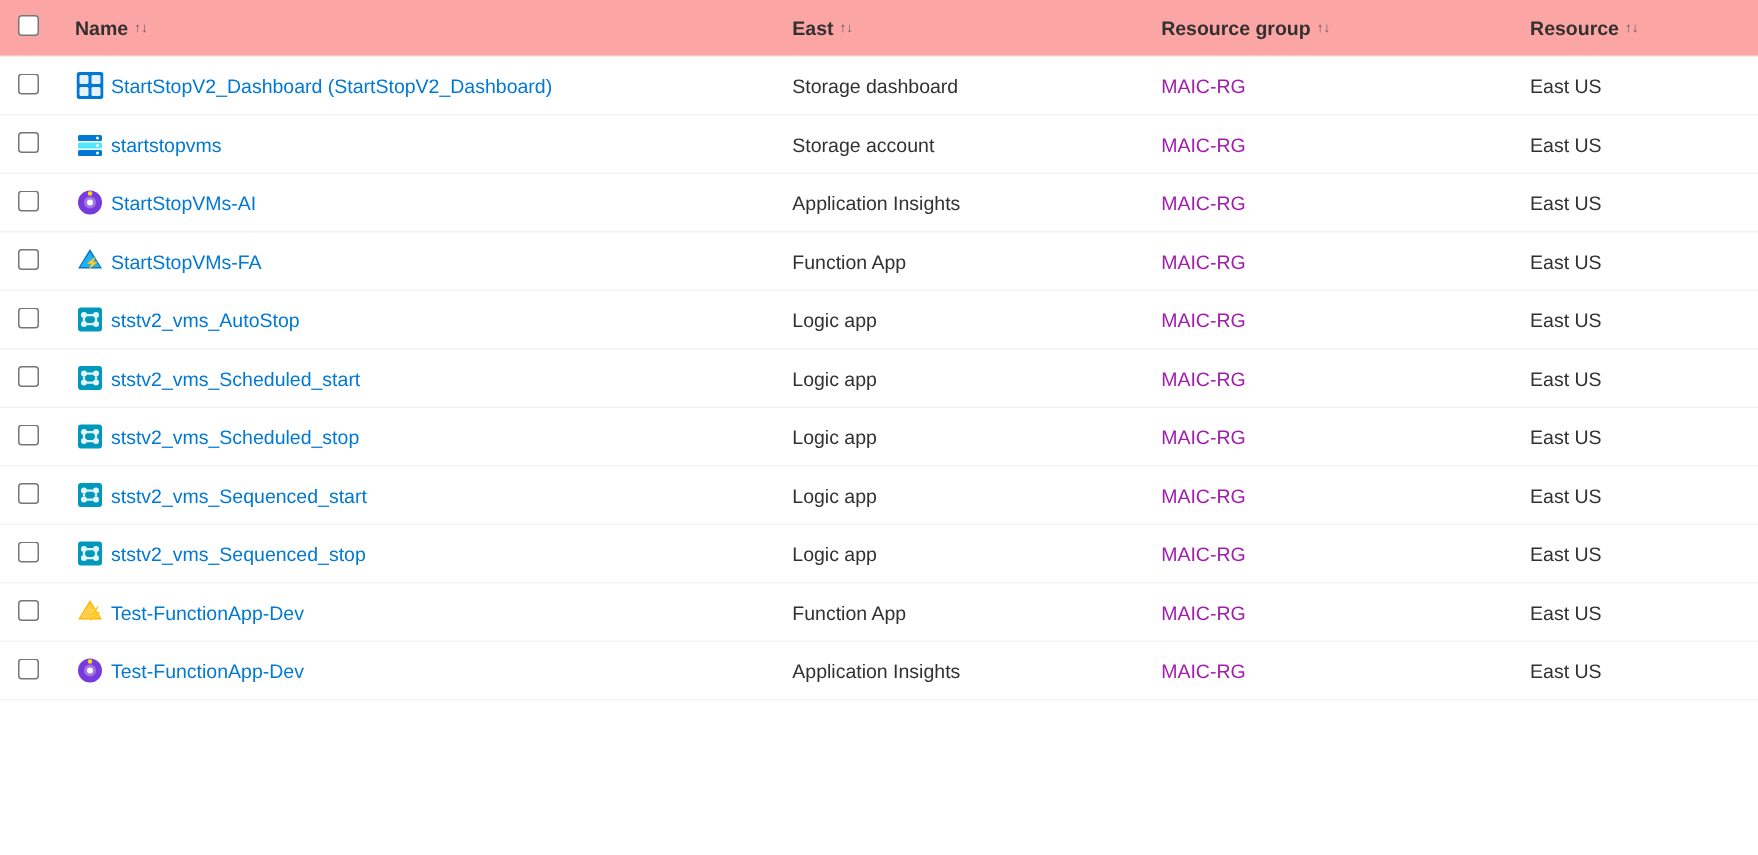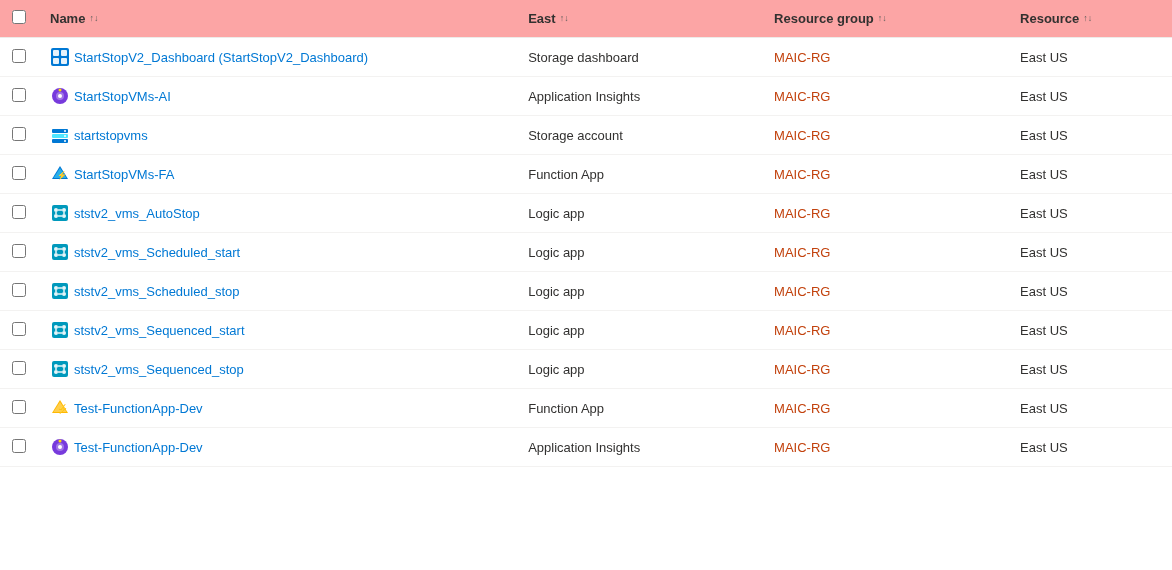--- a/index.html
+++ b/index.html
@@ -80,21 +80,21 @@
       display: flex;
       align-items: center;
       justify-content: center;
     }
     .link {
       color: #0078d4;
       text-decoration: none;
       cursor: pointer;
     }
     .rg-link {
-      color: #c2410c;
+      color: #a21caf;
       text-decoration: none;
       cursor: pointer;
     }
     input[type="checkbox"] {
       width: 14px;
       height: 14px;
       cursor: pointer;
       accent-color: #0078d4;
     }
     th .th-content {
@@ -168,60 +168,60 @@
       </td>
     </tr>
         <tr>
       <td class="col-checkbox">
         <input type="checkbox" style="">
       </td>
       <td class="col-name">
         <div class="name-cell">
           <span class="resource-icon">
                 <svg width="18" height="18" viewBox="0 0 18 18" fill="none" xmlns="http://www.w3.org/2000/svg">
-          <circle cx="9" cy="9" r="8" fill="#773ADC"></circle>
-          <circle cx="9" cy="9" r="4" fill="white" opacity="0.3"></circle>
-          <circle cx="9" cy="9" r="2" fill="white"></circle>
-          <circle cx="9" cy="3" r="1.5" fill="#FFDD00"></circle>
-        </svg>
-              </span>
-          <a class="link">StartStopVMs-AI</a>
-        </div>
-      </td>
-      <td class="col-type">
-        <span>Application Insights</span>
-      </td>
-      <td class="col-rg">
-        <a class="rg-link">MAIC-RG</a>
-      </td>
-      <td class="col-location">
-        <span>East US</span>
-      </td>
-    </tr>
-        <tr>
-      <td class="col-checkbox">
-        <input type="checkbox" style="">
-      </td>
-      <td class="col-name">
-        <div class="name-cell">
-          <span class="resource-icon">
-                <svg width="18" height="18" viewBox="0 0 18 18" fill="none" xmlns="http://www.w3.org/2000/svg">
           <rect x="1" y="3" width="16" height="4" rx="1" fill="#0078D4"></rect>
           <rect x="1" y="8" width="16" height="4" rx="1" fill="#50e6ff"></rect>
           <rect x="1" y="13" width="16" height="4" rx="1" fill="#0078D4"></rect>
           <circle cx="14" cy="5" r="1" fill="white"></circle>
           <circle cx="14" cy="10" r="1" fill="white"></circle>
           <circle cx="14" cy="15" r="1" fill="white"></circle>
         </svg>
               </span>
           <a class="link">startstopvms</a>
         </div>
       </td>
       <td class="col-type">
         <span>Storage account</span>
+      </td>
+      <td class="col-rg">
+        <a class="rg-link">MAIC-RG</a>
+      </td>
+      <td class="col-location">
+        <span>East US</span>
+      </td>
+    </tr>
+        <tr>
+      <td class="col-checkbox">
+        <input type="checkbox" style="">
+      </td>
+      <td class="col-name">
+        <div class="name-cell">
+          <span class="resource-icon">
+                <svg width="18" height="18" viewBox="0 0 18 18" fill="none" xmlns="http://www.w3.org/2000/svg">
+          <circle cx="9" cy="9" r="8" fill="#773ADC"></circle>
+          <circle cx="9" cy="9" r="4" fill="white" opacity="0.3"></circle>
+          <circle cx="9" cy="9" r="2" fill="white"></circle>
+          <circle cx="9" cy="3" r="1.5" fill="#FFDD00"></circle>
+        </svg>
+              </span>
+          <a class="link">StartStopVMs-AI</a>
+        </div>
+      </td>
+      <td class="col-type">
+        <span>Application Insights</span>
       </td>
       <td class="col-rg">
         <a class="rg-link">MAIC-RG</a>
       </td>
       <td class="col-location">
         <span>East US</span>
       </td>
     </tr>
         <tr>
       <td class="col-checkbox">

